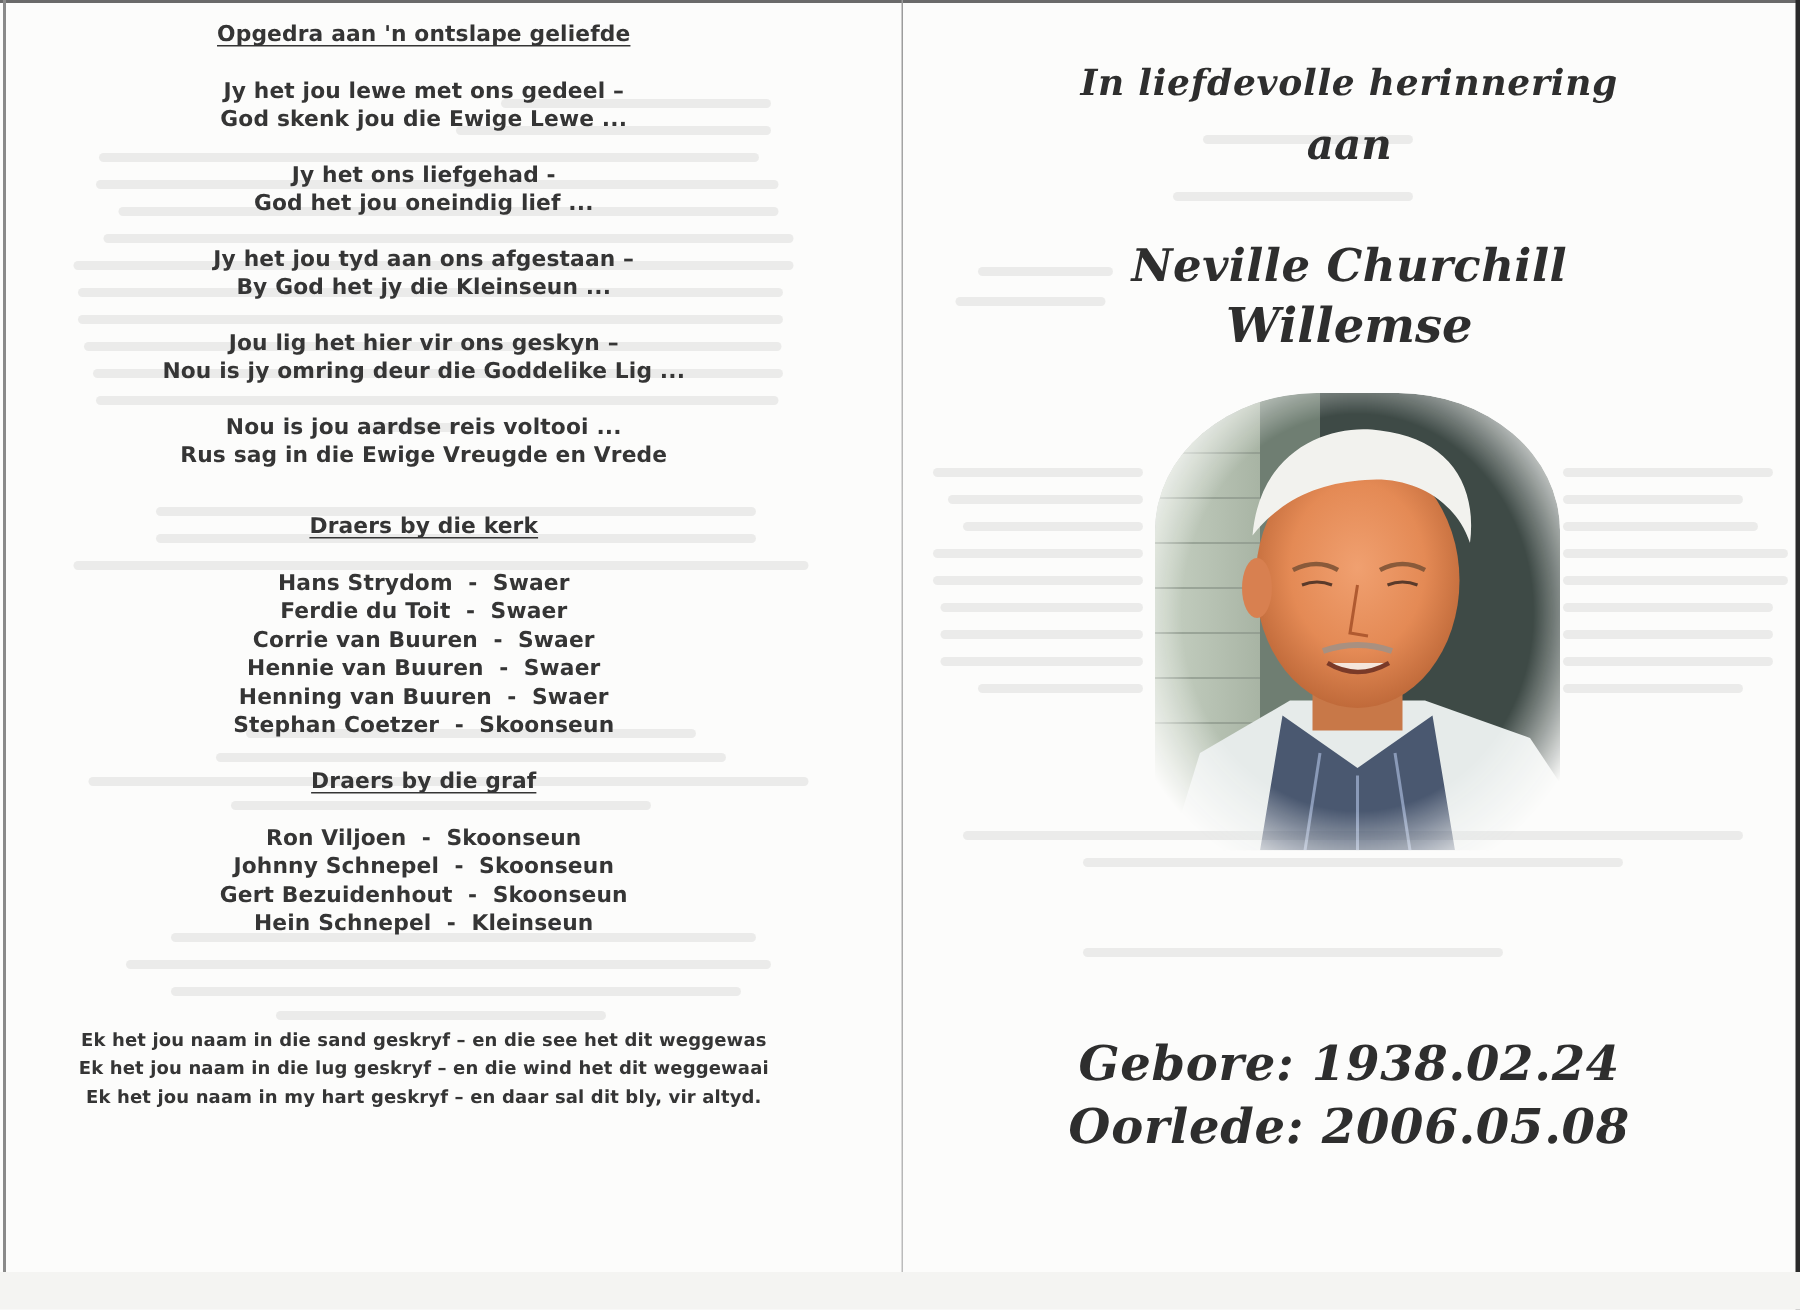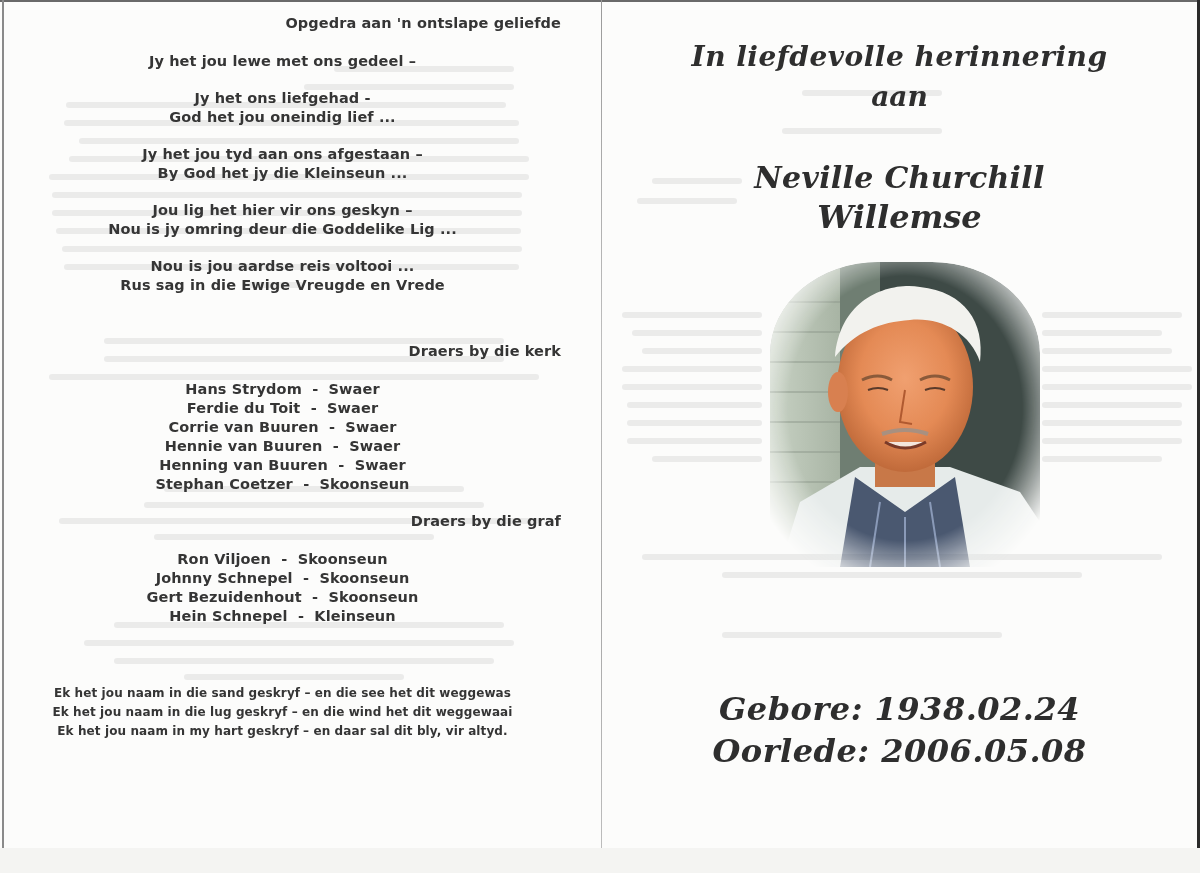--- a/index.html
+++ b/index.html
@@ -37,38 +37,38 @@
     position:absolute; height:6px; border-radius:3px;
     background:#e6e6e4; opacity:0.75;
   }
 
   
   .lp {
     position:absolute; left:0; width:557px; text-align:center;
     color:#353535; font-weight:bold; font-size:14.5px; letter-spacing:0.1px;
     font-family:"DejaVu Sans", sans-serif;
   }
-  .lp .ul { text-underline-offset:3px; text-decoration-thickness:1px;text-align:right; }
+  .lp .ul { text-decoration:underline; text-underline-offset:3px; text-decoration-thickness:1px; }
   .lp .line { display:block; line-height:19px; white-space:nowrap; }
   .poem { top:52px; }
   .stanza { margin-bottom:18px; }
   .heading1 { top:14px; }
   .heading-kerk { top:342px; }
   .kerk-list { top:380px; }
   .heading-graf { top:512px; }
   .graf-list { top:550px; }
   .footer-verse { top:684px; }
   .footer-verse .line { line-height:19px; }
 
   
   .rp {
     position:absolute; left:0; width:595px; text-align:center;
     color:#2e2e2e; font-family:"DejaVu Serif", serif; font-weight:bold;
   }
-  .title-1 { top:40px; font-size:28px; letter-spacing:0.5px; font-style:italic; }
+  .title-1 { top:40px; font-size:24px; letter-spacing:0.5px; font-style:italic; }
   .title-2 { top:80px; font-size:28px; font-style:italic; }
   .name-1 { top:160px; font-size:30px; letter-spacing:0.3px; font-style:italic; }
   .name-2 { top:198px; font-size:32px; font-style:italic; }
   .dates { top:688px; }
   .dates .line { display:block; font-size:32px; line-height:42px; font-style:italic; letter-spacing:0.5px; }
 
   .photo-wrap {
     position:absolute; left:168px; top:262px; width:270px; height:305px;
     border-radius:40% 40% 14% 14% / 30% 30% 10% 10%;
     overflow:hidden;
@@ -114,20 +114,21 @@
     <div class="ghost-line" style="left:180px;top:674px;width:220px"></div>
   </div>
 
   <div class="lp heading1">
     <span class="line ul">Opgedra aan 'n ontslape geliefde</span>
   </div>
 
   <div class="lp poem">
     <div class="stanza">
       <span class="line">Jy het jou lewe met ons gedeel –</span>
+      <span class="line">God skenk jou die Ewige Lewe ...</span>
     </div>
     <div class="stanza">
       <span class="line">Jy het ons liefgehad  -</span>
       <span class="line">God het jou oneindig lief ...</span>
     </div>
     <div class="stanza">
       <span class="line">Jy het jou tyd aan ons afgestaan –</span>
       <span class="line">By God het jy die Kleinseun ...</span>
     </div>
     <div class="stanza">

